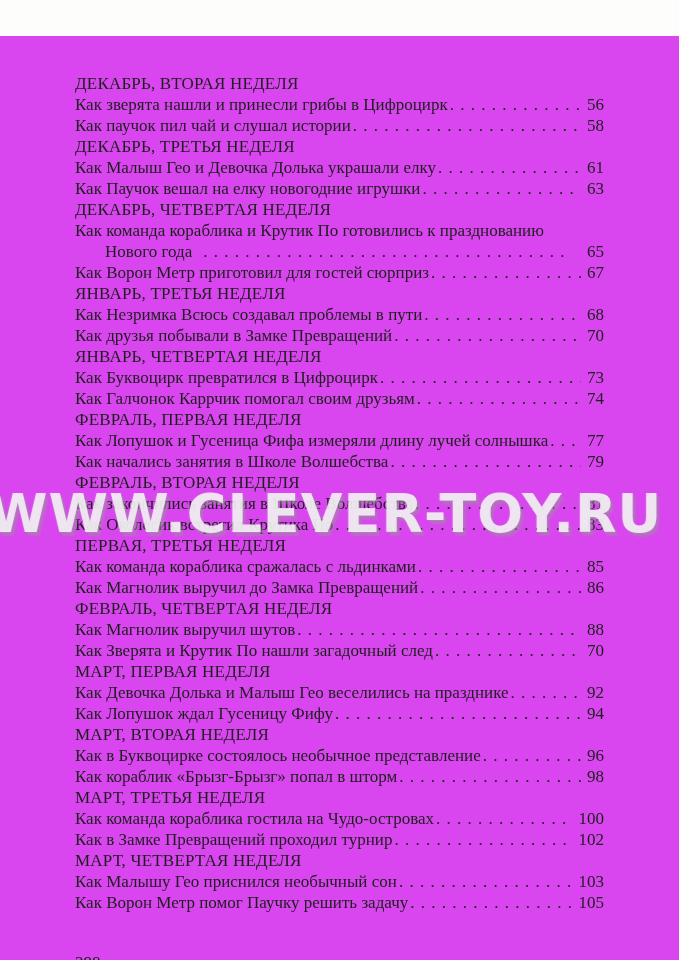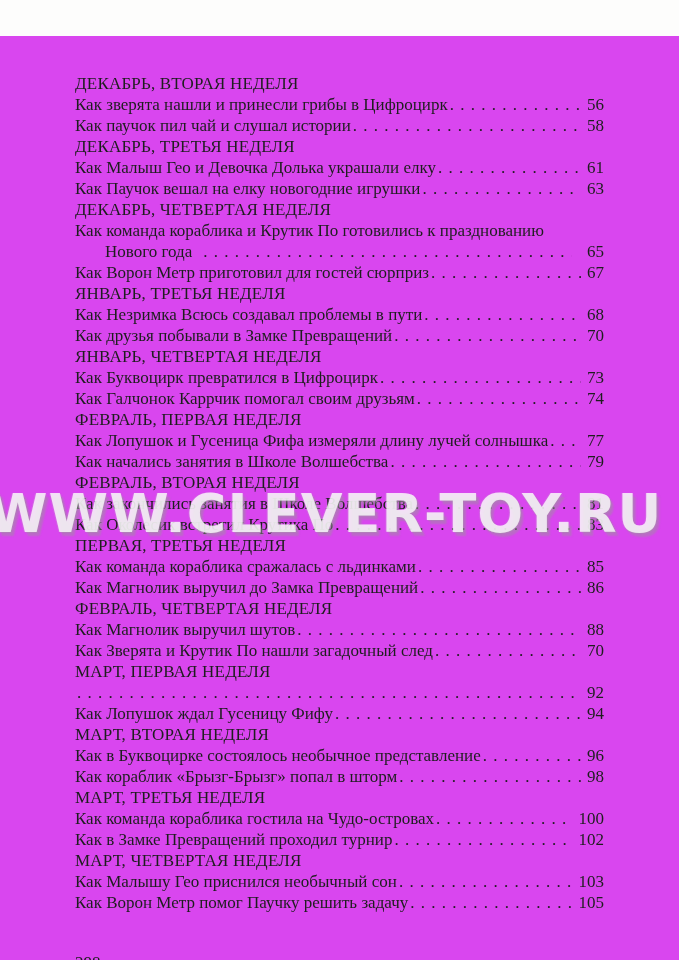--- a/index.html
+++ b/index.html
@@ -212,20 +212,21 @@
       <div class="row">
     <span class="t">Как Зверята и Крутик По нашли загадочный след</span>
     <span class="leader"></span>
     <span class="pg">70</span>
   </div>
       <div class="row">
     <span class="t caps">МАРТ, ПЕРВАЯ НЕДЕЛЯ</span>
 
   </div>
       <div class="row">
+    <span class="t">Как Девочка Долька и Малыш Гео веселились на празднике</span>
     <span class="leader"></span>
     <span class="pg">92</span>
   </div>
       <div class="row">
     <span class="t">Как Лопушок ждал Гусеницу Фифу</span>
     <span class="leader"></span>
     <span class="pg">94</span>
   </div>
       <div class="row">
     <span class="t caps">МАРТ, ВТОРАЯ НЕДЕЛЯ</span>

